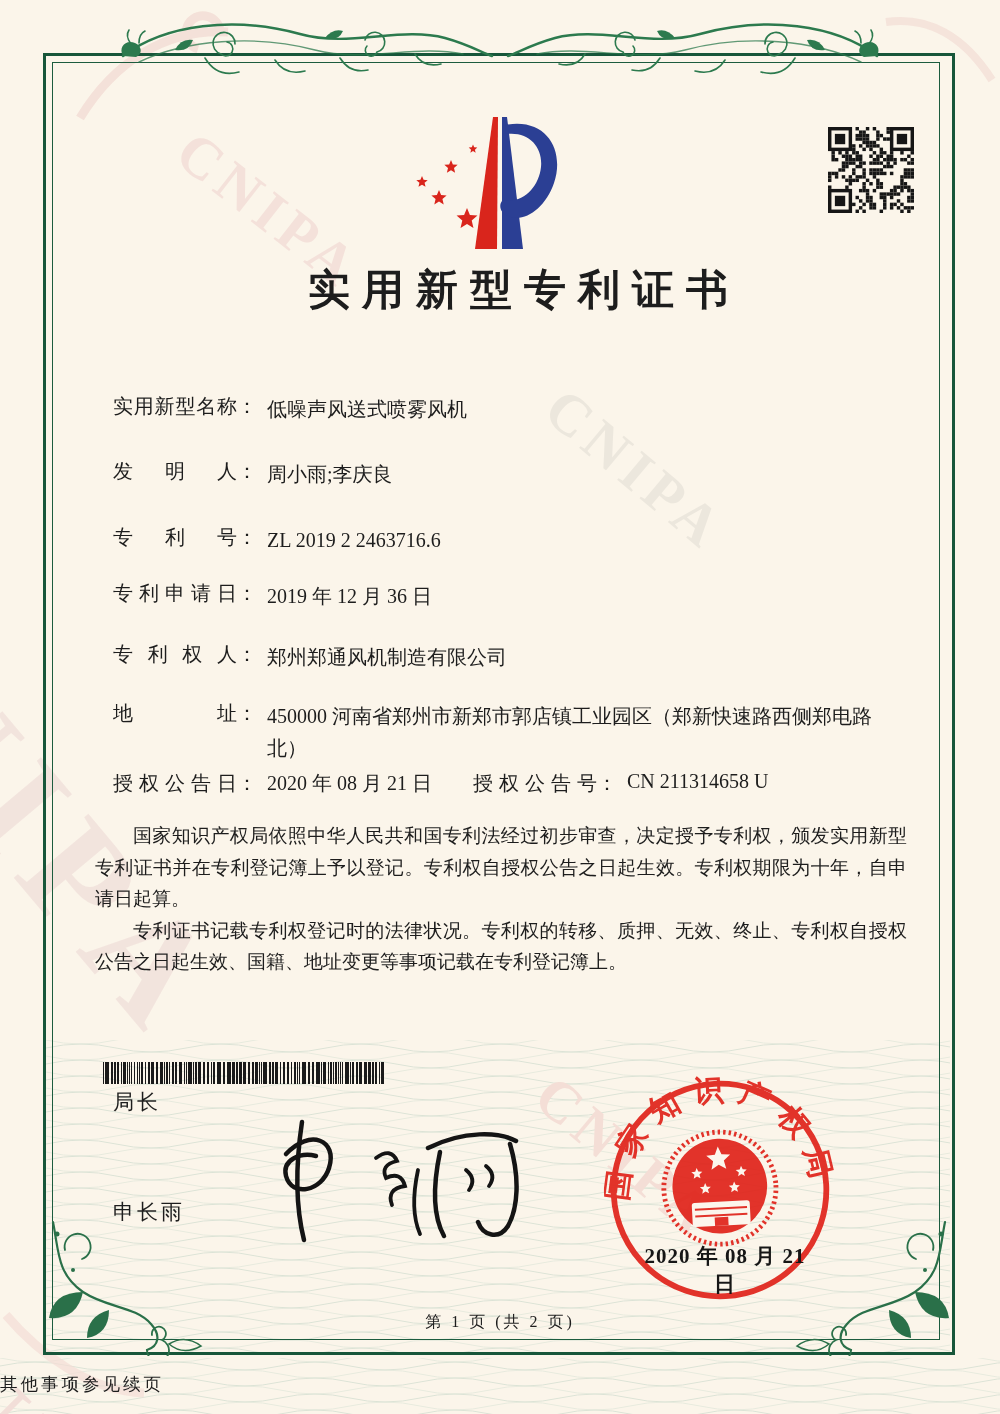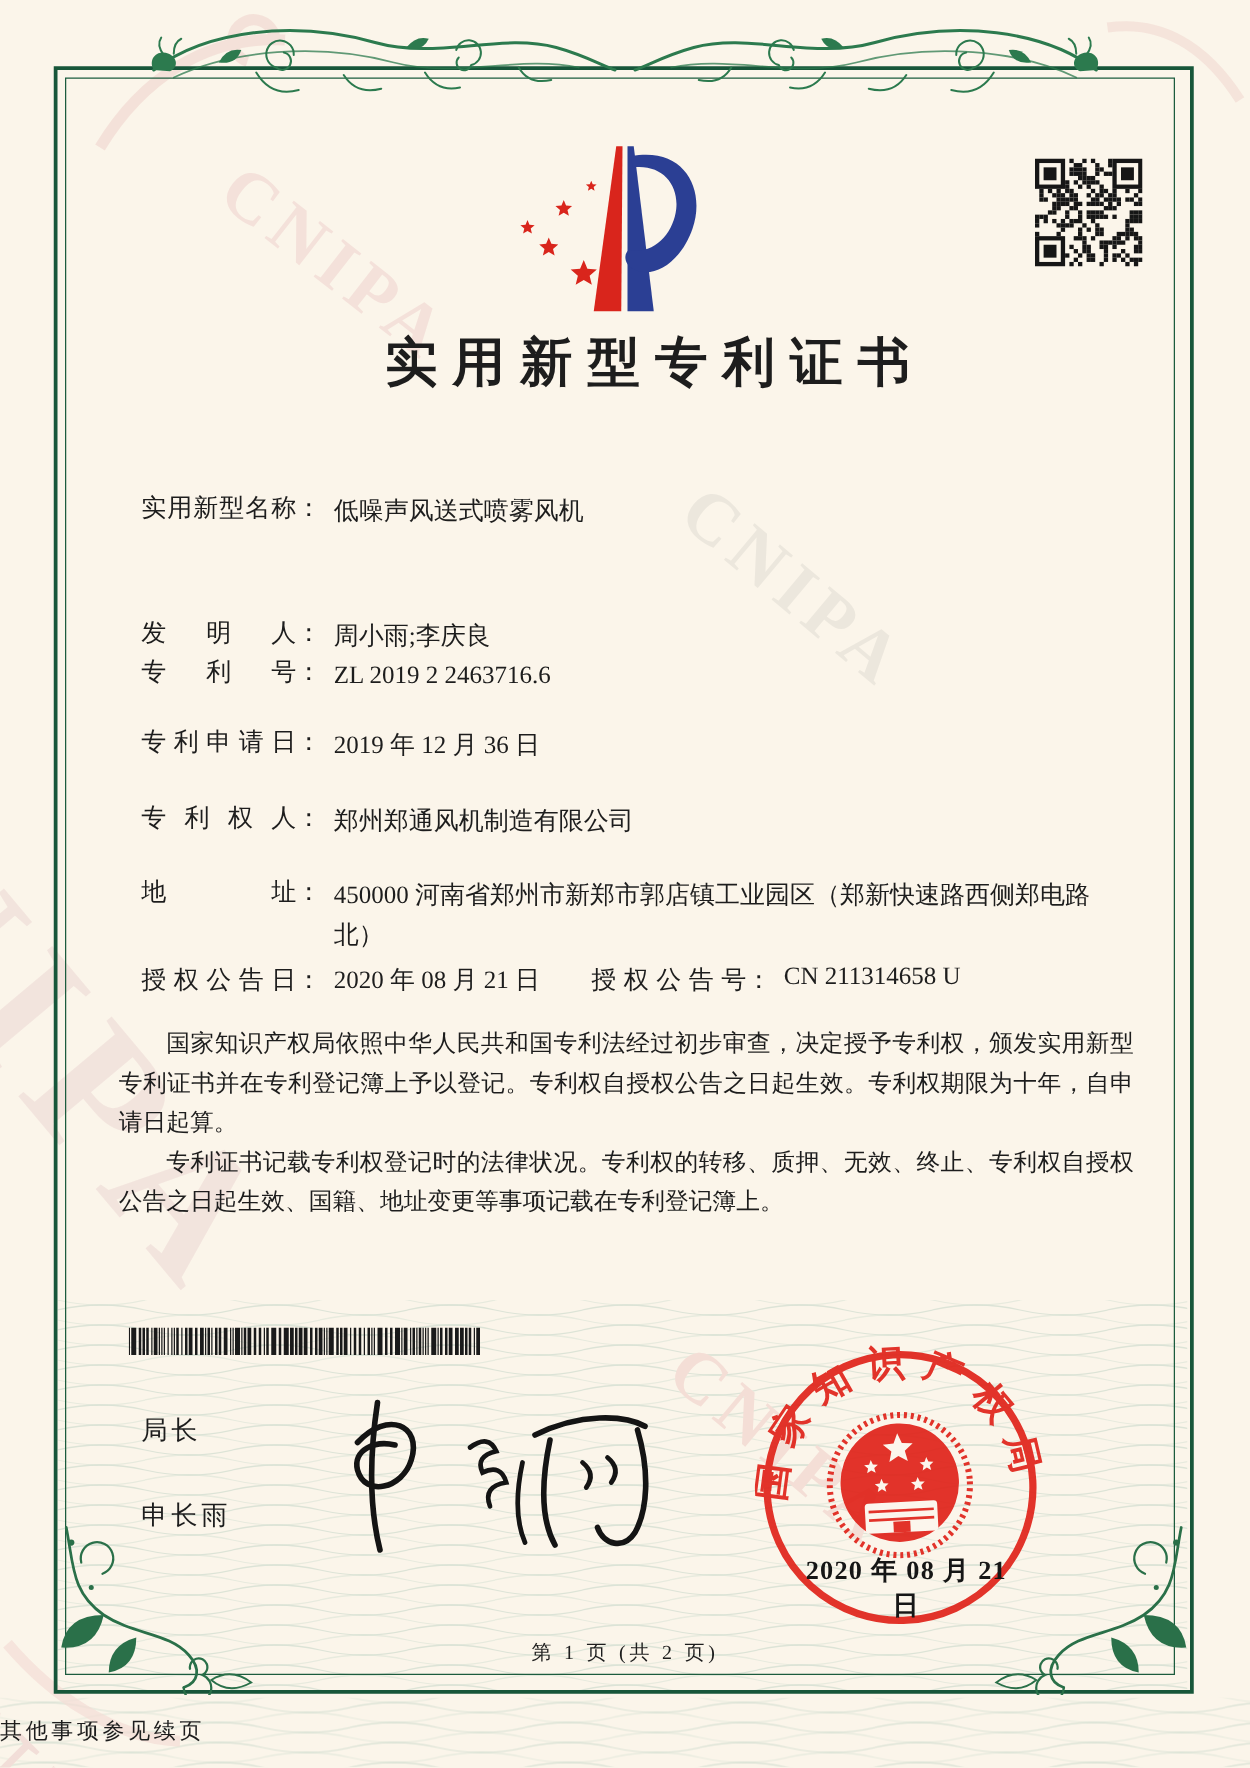--- a/index.html
+++ b/index.html
@@ -36,36 +36,36 @@
   .qr{position:absolute;left:828px;top:123px;width:86px;height:94px;z-index:2;}
   .title{position:absolute;left:0;top:262px;width:100%;text-align:center;
     font-size:42px;font-weight:bold;letter-spacing:12px;z-index:2;margin-left:24px;}
 
   
   .frow{position:absolute;left:113px;display:flex;align-items:flex-start;
     font-size:20px;z-index:2;}
   .flabel{display:inline-block;width:124px;text-align:justify;text-align-last:justify;flex:0 0 124px;}
   .fcolon{flex:0 0 auto;margin-right:10px;}
   .fvalue{flex:0 1 auto;max-width:620px;line-height:32px;}
-  .row0{top:393px;} .row1{top:458px;margin-top:35px;} .row2{top:524px;} .row3{top:580px;}
+  .row0{top:393px;} .row1{top:458px;} .row2{top:524px;} .row3{top:580px;}
   .row4{top:641px;} .row5{top:700px;}
   .grant-row{position:absolute;left:113px;top:770px;width:800px;display:flex;font-size:20px;z-index:2;}
   .grant-pair{display:flex;}
   .grant-pair.first{width:360px;flex:0 0 360px;}
 
   
   .bodytext{position:absolute;left:95px;top:820px;width:812px;z-index:2;
     font-size:19px;line-height:31.5px;text-align:justify;}
   .bodytext p{margin:0;text-indent:2em;}
 
   
   .barcode{position:absolute;left:103px;top:1062px;width:287px;height:22px;z-index:2;}
 
   
-  .sig-title{position:absolute;left:113px;top:1130px;font-size:21px;letter-spacing:3px;z-index:2;}
+  .sig-title{position:absolute;left:113px;top:1088px;font-size:21px;letter-spacing:3px;z-index:2;}
   .sig-name{position:absolute;left:113px;top:1198px;font-size:21px;letter-spacing:3px;z-index:2;}
   .sig-script{position:absolute;left:268px;top:1108px;width:260px;height:145px;z-index:2;}
 
   
   .seal{position:absolute;left:604px;top:1074px;width:232px;height:232px;z-index:3;
     opacity:.92;transform:rotate(-3deg);}
   .seal-date{position:absolute;left:632px;top:1242px;width:186px;text-align:center;
     font-size:21px;color:#161616;letter-spacing:1px;z-index:4;font-weight:600;}
 
   

